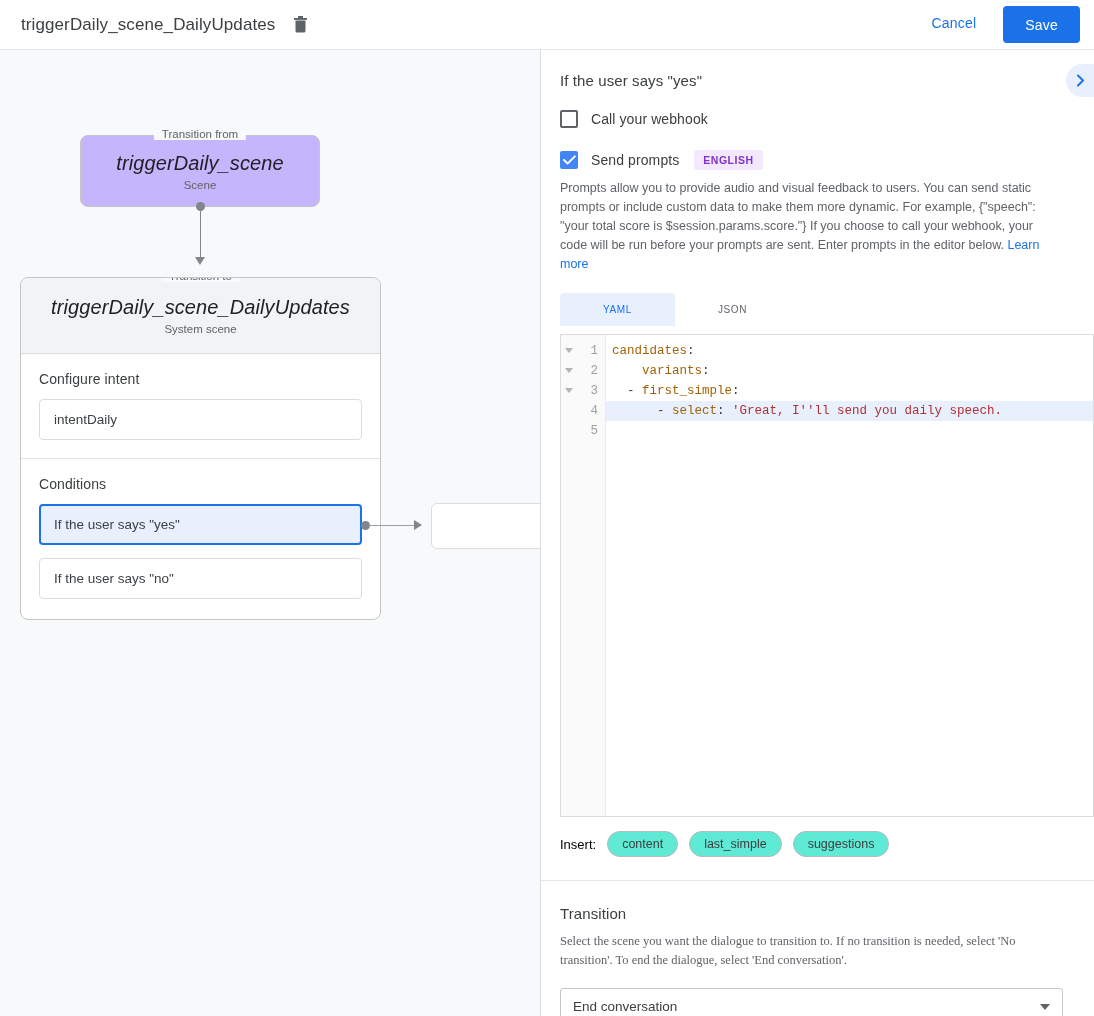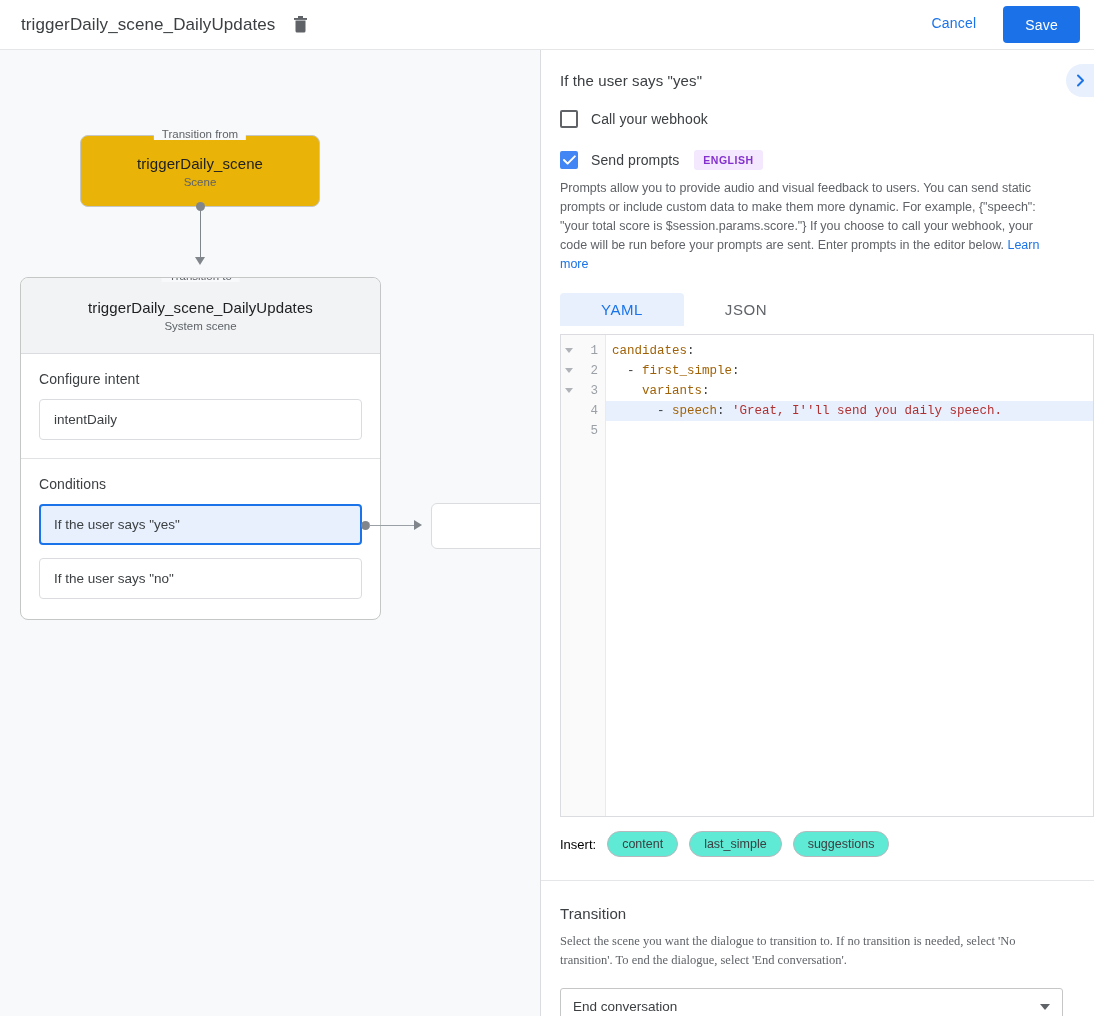--- a/index.html
+++ b/index.html
@@ -46,34 +46,34 @@
 
   
   .canvas {
     width: 541px; height: 966px; background: #f8f9fa;
     position: relative; border-right: 1px solid #dadce0;
     overflow: hidden;
   }
 
   .fieldset-box {
     position: absolute; border: 1px solid #c4c7c5; border-radius: 8px;
-    background: #eab308;
+    background: #c4b5fd;
   }
   .fieldset-legend {
     position: absolute; top: -8px; left: 50%; transform: translateX(-50%);
     background: #f8f9fa; padding: 0 8px;
     font-size: 11.5px; color: #5f6368; white-space: nowrap;
   }
 
   #node-from {
     left: 80px; top: 85px; width: 240px; height: 72px;
     display: flex; flex-direction: column;
     align-items: center; justify-content: center;
   }
-  .node-title { font-size: 15px; color: #202124; letter-spacing: .1px; }
+  .node-title { font-size: 20px; color: #202124; letter-spacing: .1px; font-style: italic; }
   .node-sub { font-size: 11.5px; color: #5f6368; margin-top: 4px; }
 
   
   .conn-dot {
     position: absolute; width: 9px; height: 9px; border-radius: 50%;
     background: #80868b;
   }
   .conn-line-v {
     position: absolute; width: 1px; background: #80868b;
   }
@@ -173,23 +173,23 @@
   }
   .desc {
     font-size: 12.5px; color: #5f6368; line-height: 1.52;
     padding: 9px 19px 0 19px; max-width: 534px;
   }
   .link { color: #1a73e8; cursor: pointer; }
 
   
   .tabs { display: flex; margin: 19px 0 0 19px; }
   .tab {
-    width: 124px; height: 33px; display: flex;
+    width: 115px; height: 33px; display: flex;
     align-items: center; justify-content: center;
-    font-size: 15px; letter-spacing: .6px; color: #5f6368;
+    font-size: 10px; letter-spacing: .6px; color: #5f6368;
     cursor: pointer; border-radius: 4px 4px 0 0;
   }
   .tab.active { background: #e8f0fe; color: #1a73e8; }
 
   
   .editor {
     margin-left: 19px; margin-top: 8px;
     width: 534px; height: 483px;
     border: 1px solid #dadce0; background: #fff;
     display: flex; overflow: hidden; position: relative;
@@ -364,23 +364,23 @@
           </div>
           <div class="gline">
             <span>4</span>
           </div>
           <div class="gline">
             <span>5</span>
           </div>
         </div>
       <div class="code" id="codearea">
           <div class="cline"><span class="tok-plain"></span><span class="tok-key">candidates</span><span class="tok-plain">:</span></div>
+          <div class="cline"><span class="tok-plain">    </span><span class="tok-key">variants</span><span class="tok-plain">:</span></div>
           <div class="cline"><span class="tok-plain">  - </span><span class="tok-key">first_simple</span><span class="tok-plain">:</span></div>
-          <div class="cline"><span class="tok-plain">    </span><span class="tok-key">variants</span><span class="tok-plain">:</span></div>
-          <div class="cline hl"><span class="tok-plain">      - </span><span class="tok-key">speech</span><span class="tok-plain">: </span><span class="tok-str">'Great, I''ll send you daily speech.</span></div>
+          <div class="cline hl"><span class="tok-plain">      - </span><span class="tok-key">select</span><span class="tok-plain">: </span><span class="tok-str">'Great, I''ll send you daily speech.</span></div>
           <div class="cline">&nbsp;</div>
         </div>
     </div>
 
     <div class="insert-row">
       <div class="insert-label">Insert:</div>
       <div class="chip">content</div>
       <div class="chip">last_simple</div>
       <div class="chip">suggestions</div>
     </div>

